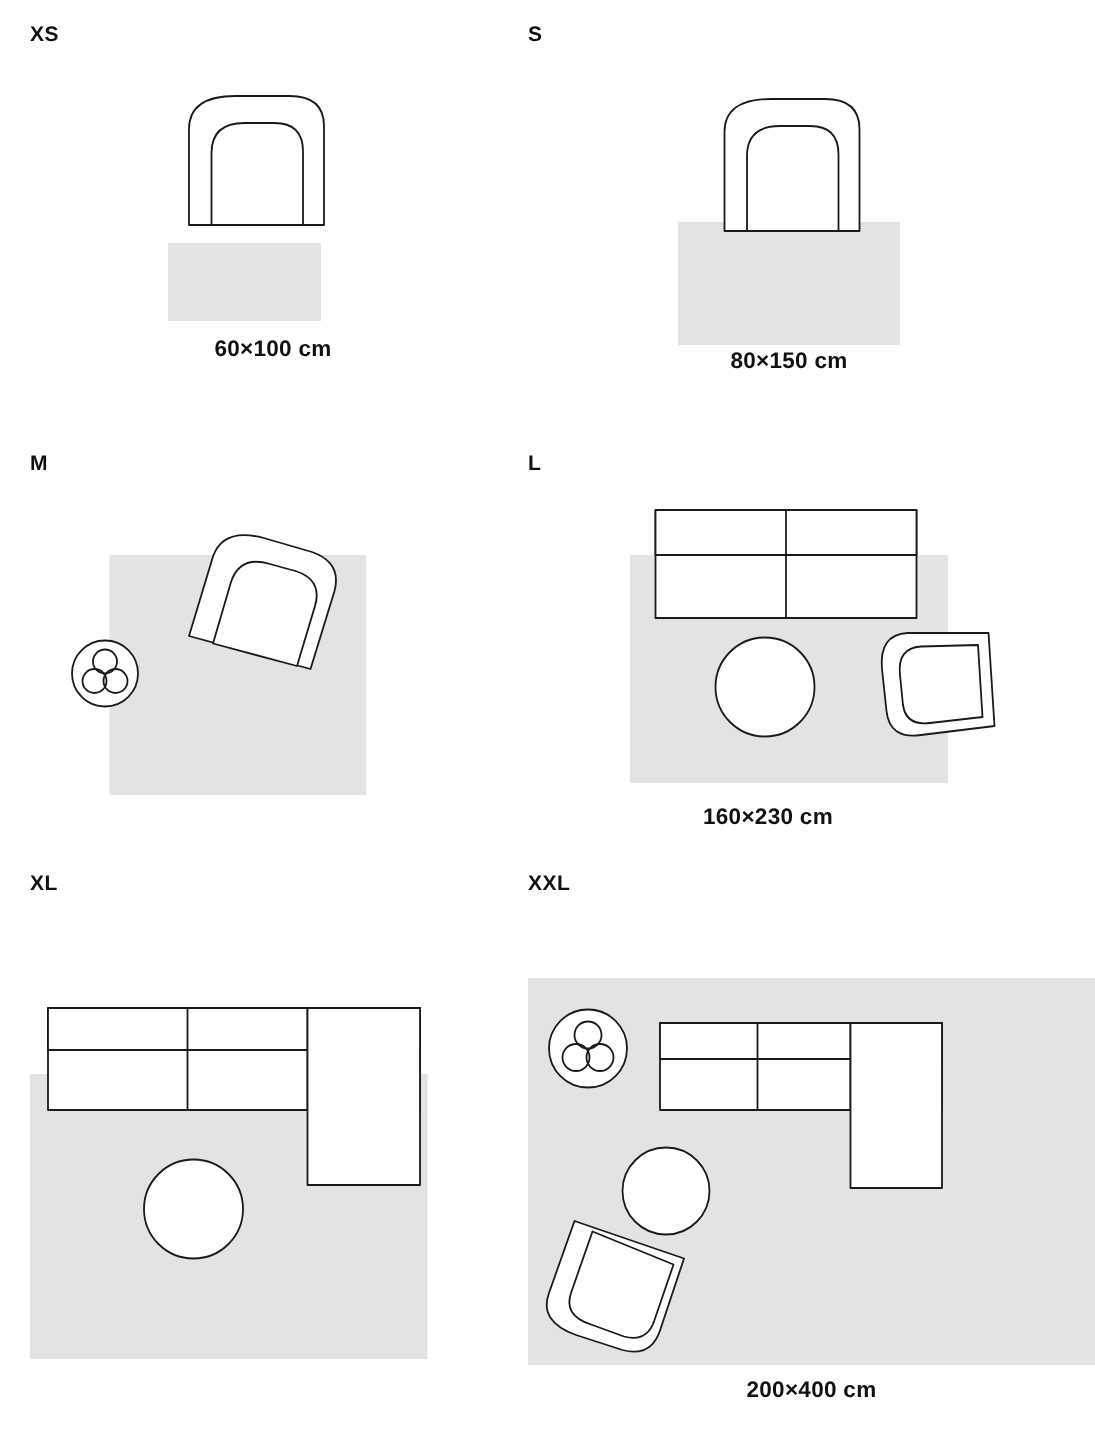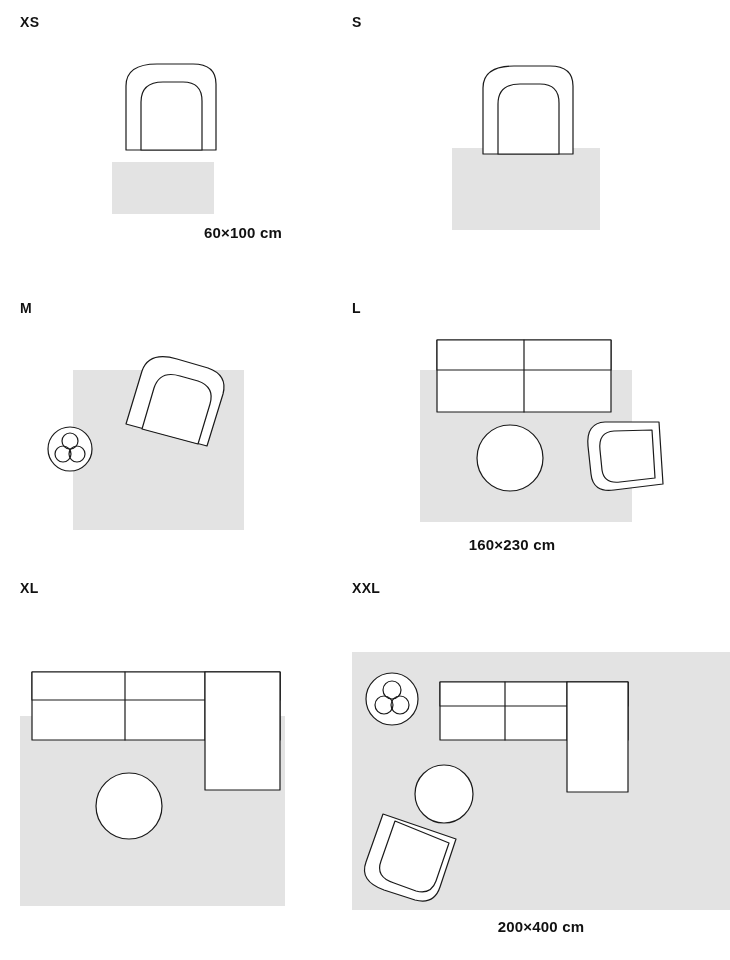--- a/index.html
+++ b/index.html
@@ -74,32 +74,33 @@
     <div class="stage" style="margin-top:8px; height:180px;">
       <svg width="320" height="185" viewBox="0 0 320 185">
 
         <rect class="rug" x="92" y="124" width="102" height="52"></rect>
 
         <path class="furn" d="M106 112 L106 48 Q106 26 137 26 L173 26 Q196 26 196 46 L196 112 Z"></path>
 
         <path class="furn" d="M121 112 L121 64 Q121 44 143 44 L163 44 Q182 44 182 63 L182 112 Z"></path>
       </svg>
     </div>
-    <div class="dim-label" style="width:200px; margin-left:62px; margin-top:6px;text-align:right;">60×100 cm</div>
+    <div class="dim-label" style="width:200px; margin-left:62px; margin-top:6px;">60×100 cm</div>
   </div>
 
   <div class="cell" style="left:352px; top:14px; width:360px; height:250px;">
     <div class="size-label">S</div>
     <div class="stage" style="margin-top:8px; height:180px;">
       <svg width="360" height="185" viewBox="0 0 360 185">
         <rect class="rug" x="100" y="110" width="148" height="82"></rect>
         <path class="furn" d="M131 116 L131 50 Q131 28 162 28 L198 28 Q221 28 221 48 L221 116 Z"></path>
         <path class="furn" d="M146 116 L146 66 Q146 46 168 46 L188 46 Q207 46 207 65 L207 116 Z"></path>
       </svg>
     </div>
+    <div class="dim-label" style="width:280px; margin-left:34px; margin-top:14px;">80×150 cm</div>
   </div>
 
   <div class="cell" style="left:20px; top:300px; width:320px; height:260px;">
     <div class="size-label">M</div>
     <div class="stage" style="margin-top:10px; height:200px;">
       <svg width="320" height="205" viewBox="0 0 320 205">
         <rect class="rug" x="53" y="44" width="171" height="160"></rect>
 
         <path class="furn" d="M106 98 L122 45 Q129 25 157 33 L188 42 Q208 49 203 68 L187 120 Z"></path>
         <path class="furn" d="M122 103 L134 62 Q140 44 160 50 L178 55 Q195 61 190 78 L178 118 Z"></path>

